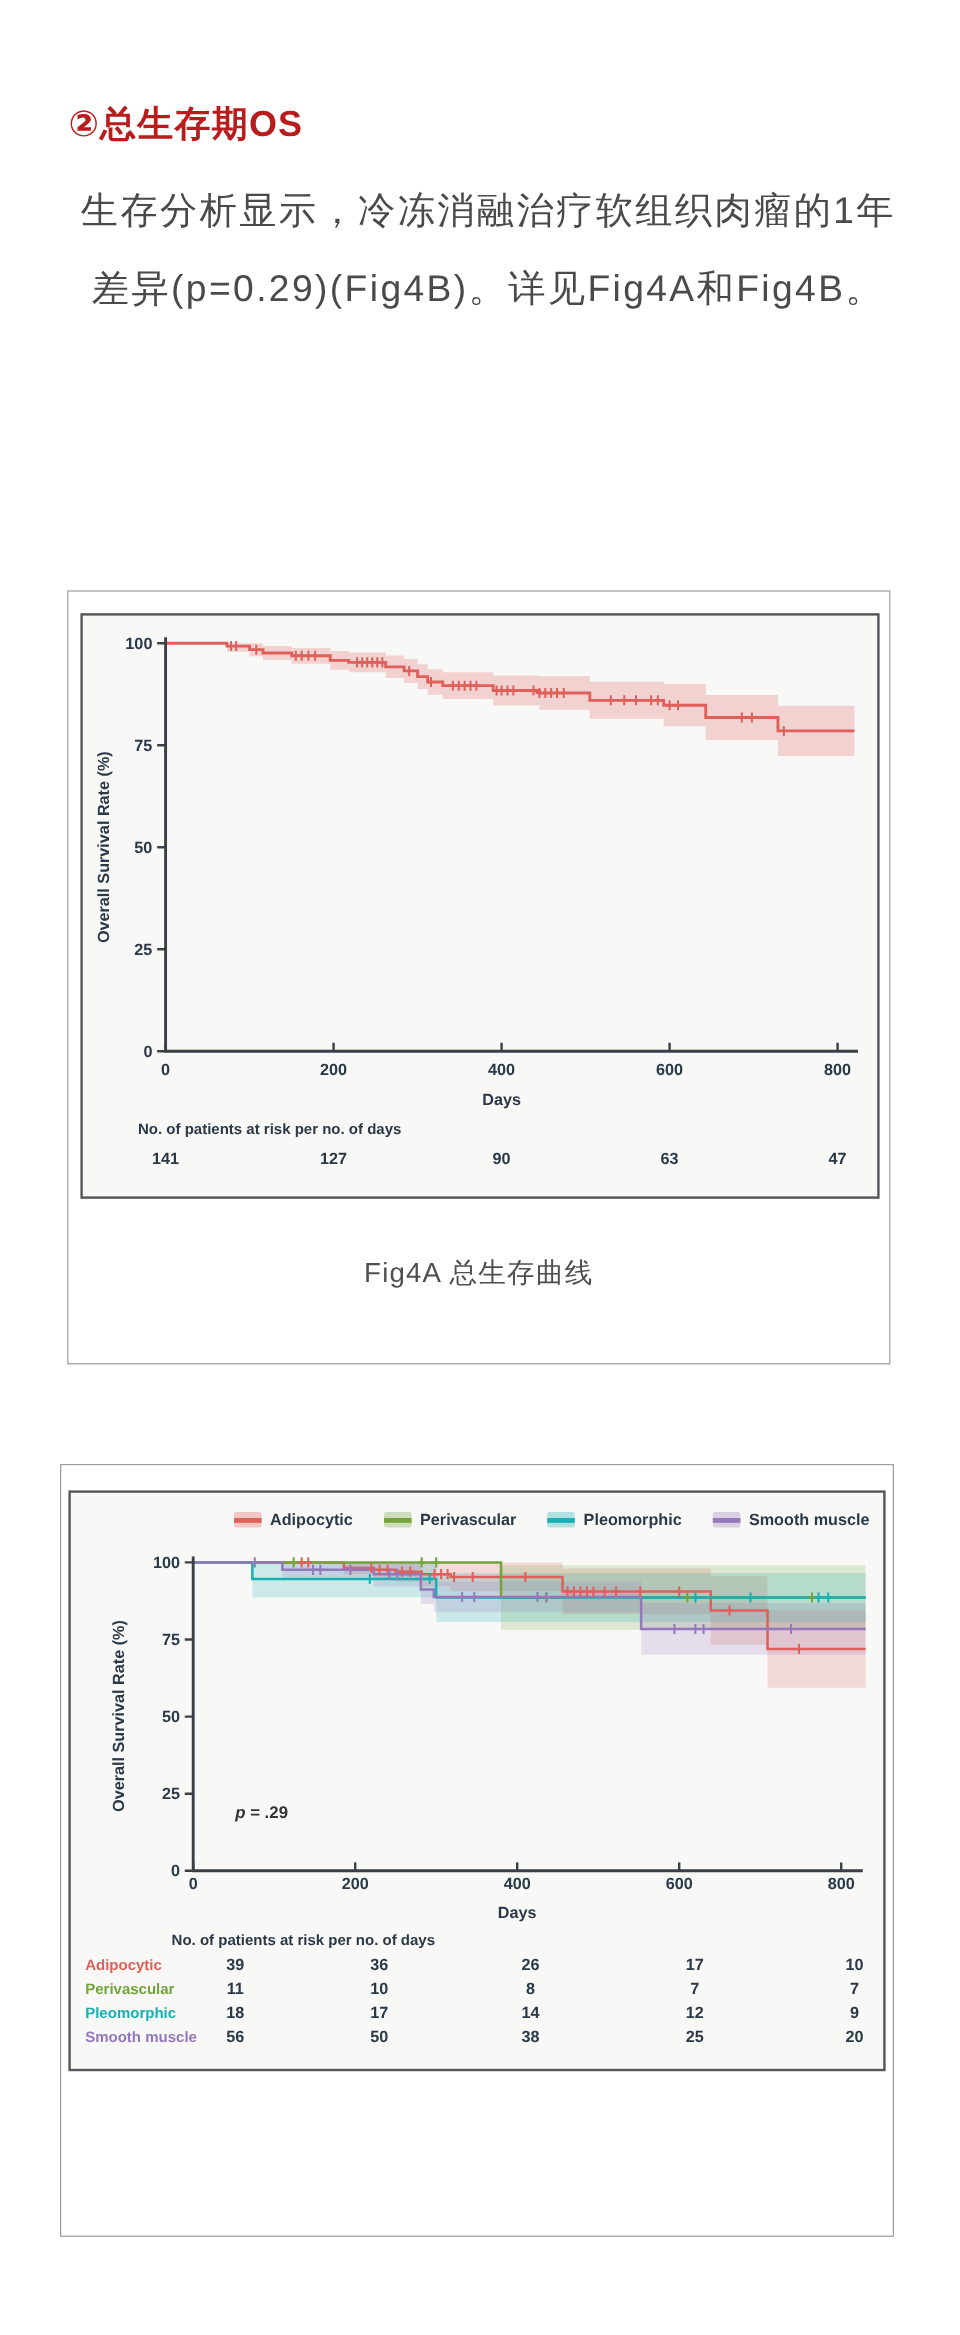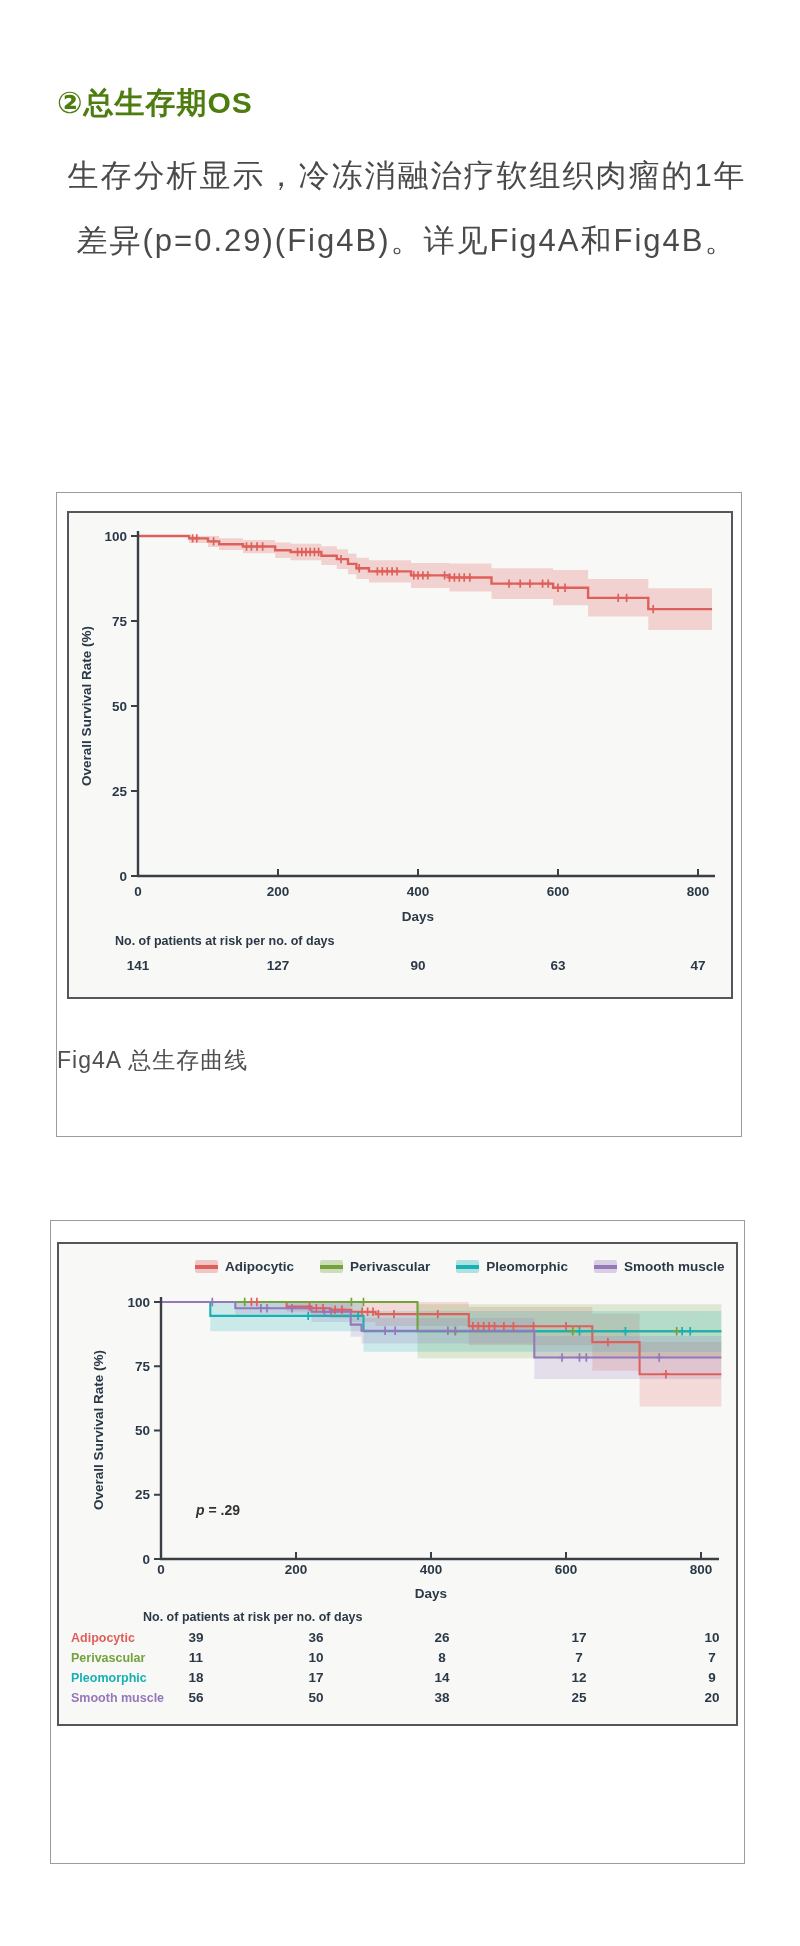--- a/index.html
+++ b/index.html
@@ -1,28 +1,28 @@
 <!DOCTYPE html>
 <html><head>
 <meta charset="utf-8">
 <style>
   html,body{margin:0;padding:0;background:#ffffff;}
   .page{position:relative;width:800px;height:1946px;background:#ffffff;overflow:hidden;
         font-family:"Liberation Sans","DejaVu Sans",sans-serif;}
-  .heading{position:absolute;left:57px;top:83px;font-size:30px;font-weight:bold;color:#4d7c0f;letter-spacing:1px;}
+  .heading{position:absolute;left:57px;top:83px;font-size:30px;font-weight:bold;color:#b91c1c;letter-spacing:1px;}
   .para{position:absolute;left:57px;top:143px;width:700px;color:#4a4a4a;font-size:31px;letter-spacing:2px;text-align:center;}
   .para .pline{height:65px;line-height:65px;white-space:nowrap;}
   .figure-box{position:absolute;border:1px solid #9c9c9c;background:#ffffff;}
   .fig-a{left:56px;top:492px;width:684px;height:643px;}
   .fig-b{left:50px;top:1220px;width:693px;height:642px;}
   .chart-frame{position:absolute;border:2px solid #55565a;background:#f8f8f7;}
   .frame-a{left:10px;top:18px;width:662px;height:484px;}
   .frame-b{left:6px;top:21px;width:677px;height:480px;}
   .km-chart{display:block;font-family:"Liberation Sans","DejaVu Sans",sans-serif;}
-  .fig-caption{position:absolute;left:0;right:0;top:552px;
+  .fig-caption{position:absolute;left:0;right:0;top:552px;text-align:center;
                font-size:23px;color:#4f4f4f;letter-spacing:1px;}
   .legend{position:absolute;left:136px;top:15px;display:flex;gap:26px;align-items:center;}
   .legend-item{display:flex;align-items:center;gap:7px;}
   .legend-swatch{width:23px;height:13px;border-radius:2px;position:relative;}
   .legend-swatch .mid{position:absolute;left:0;right:0;top:4.5px;height:4px;}
   .legend-label{font-size:13.5px;font-weight:bold;color:#2b3947;}
   
   .tick{font-size:13.5px;font-weight:bold;fill:#2b3947;}
   .rhead{font-size:12.5px;font-weight:bold;fill:#2b3947;}
   .rnum{font-size:13.5px;font-weight:bold;fill:#2b3947;}

